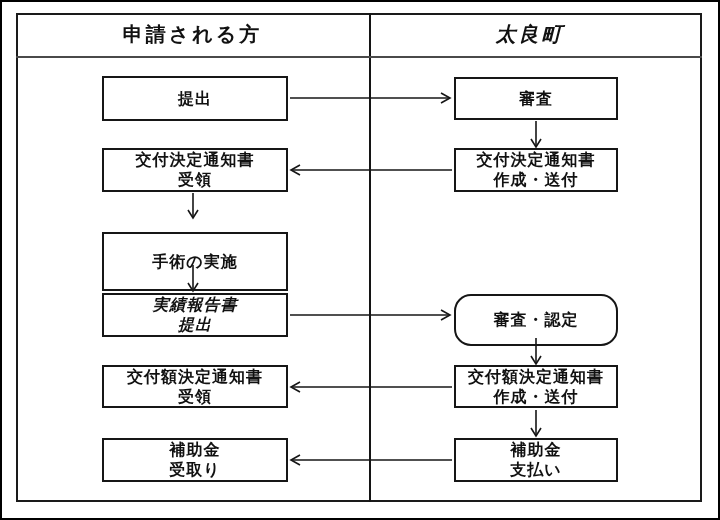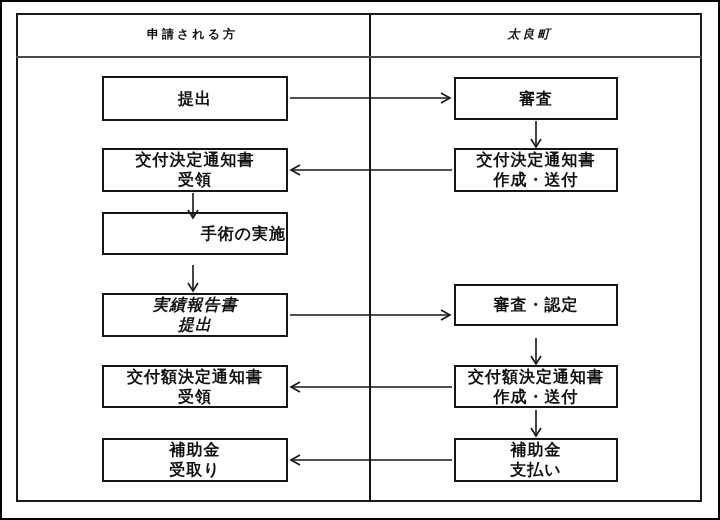--- a/index.html
+++ b/index.html
@@ -40,21 +40,21 @@
     left: 16px; top: 56px;
     width: 686px; height: 1.6px;
     background: #4a4a4a;
   }
   .col-header {
     position: absolute;
     top: 13px; height: 43px;
     display: flex;
     align-items: center;
     justify-content: center;
-    font-size: 12px;
+    font-size: 20px;
     font-weight: 600;
     letter-spacing: 3px;
     color: #111111;
   }
   .col-header.left  { left: 16px;  width: 353px; }
   .col-header.right { left: 364px; width: 332px; font-style: italic; }
   .fbox {
     position: absolute;
     box-sizing: border-box;
     border: 2px solid #161616;
@@ -102,21 +102,21 @@
     <span>太良町</span>
   </div>
 
   <div class="fbox lcol" style="top:76px;height:45px;">
     <span>提出</span>
   </div>
   <div class="fbox lcol" style="top:148px;height:44px;">
     <span>交付決定通知書</span>
     <span>受領</span>
   </div>
-  <div class="fbox lcol" style="top:212px;height:43px;align-items:flex-end;">
+  <div class="fbox lcol" style="top:232px;height:59px;">
     <span>手術の実施</span>
     <span></span>
   </div>
   <div class="fbox lcol" style="top:293px;height:44px;font-style:italic;">
     <span>実績報告書</span>
     <span>提出</span>
   </div>
   <div class="fbox lcol" style="top:365px;height:43px;">
     <span>交付額決定通知書</span>
     <span>受領</span>
@@ -127,21 +127,21 @@
   </div>
 
   <div class="fbox rcol" style="top:77px;height:43px;">
     <span>審査</span>
     <span></span>
   </div>
   <div class="fbox rcol" style="top:148px;height:44px;">
     <span>交付決定通知書</span>
     <span>作成・送付</span>
   </div>
-  <div class="fbox rcol" style="top:284px;height:42px;">
+  <div class="fbox rcol" style="top:294px;height:52px;border-radius:17px;">
     <span>審査・認定</span>
     <span></span>
   </div>
   <div class="fbox rcol" style="top:365px;height:43px;">
     <span>交付額決定通知書</span>
     <span>作成・送付</span>
   </div>
   <div class="fbox rcol" style="top:438px;height:44px;">
     <span>補助金</span>
     <span>支払い</span>

